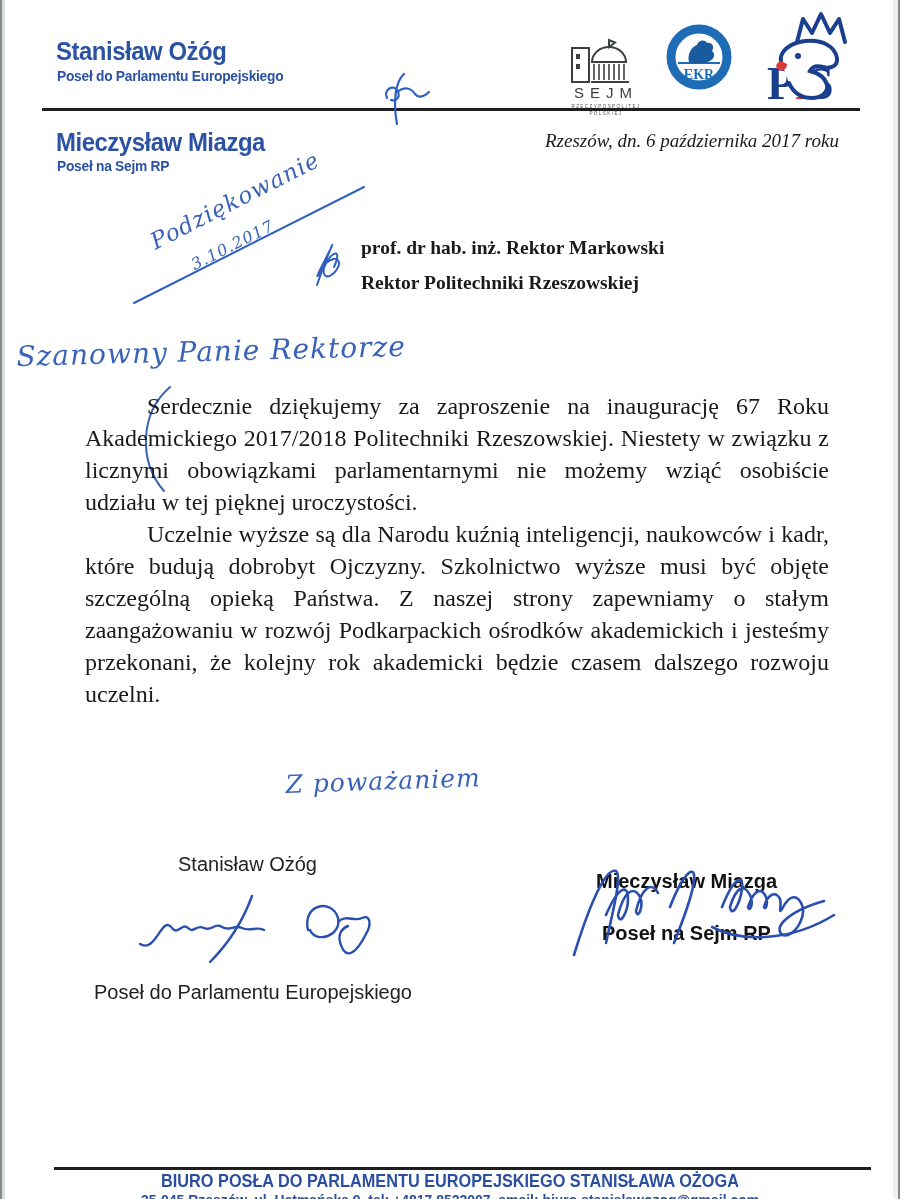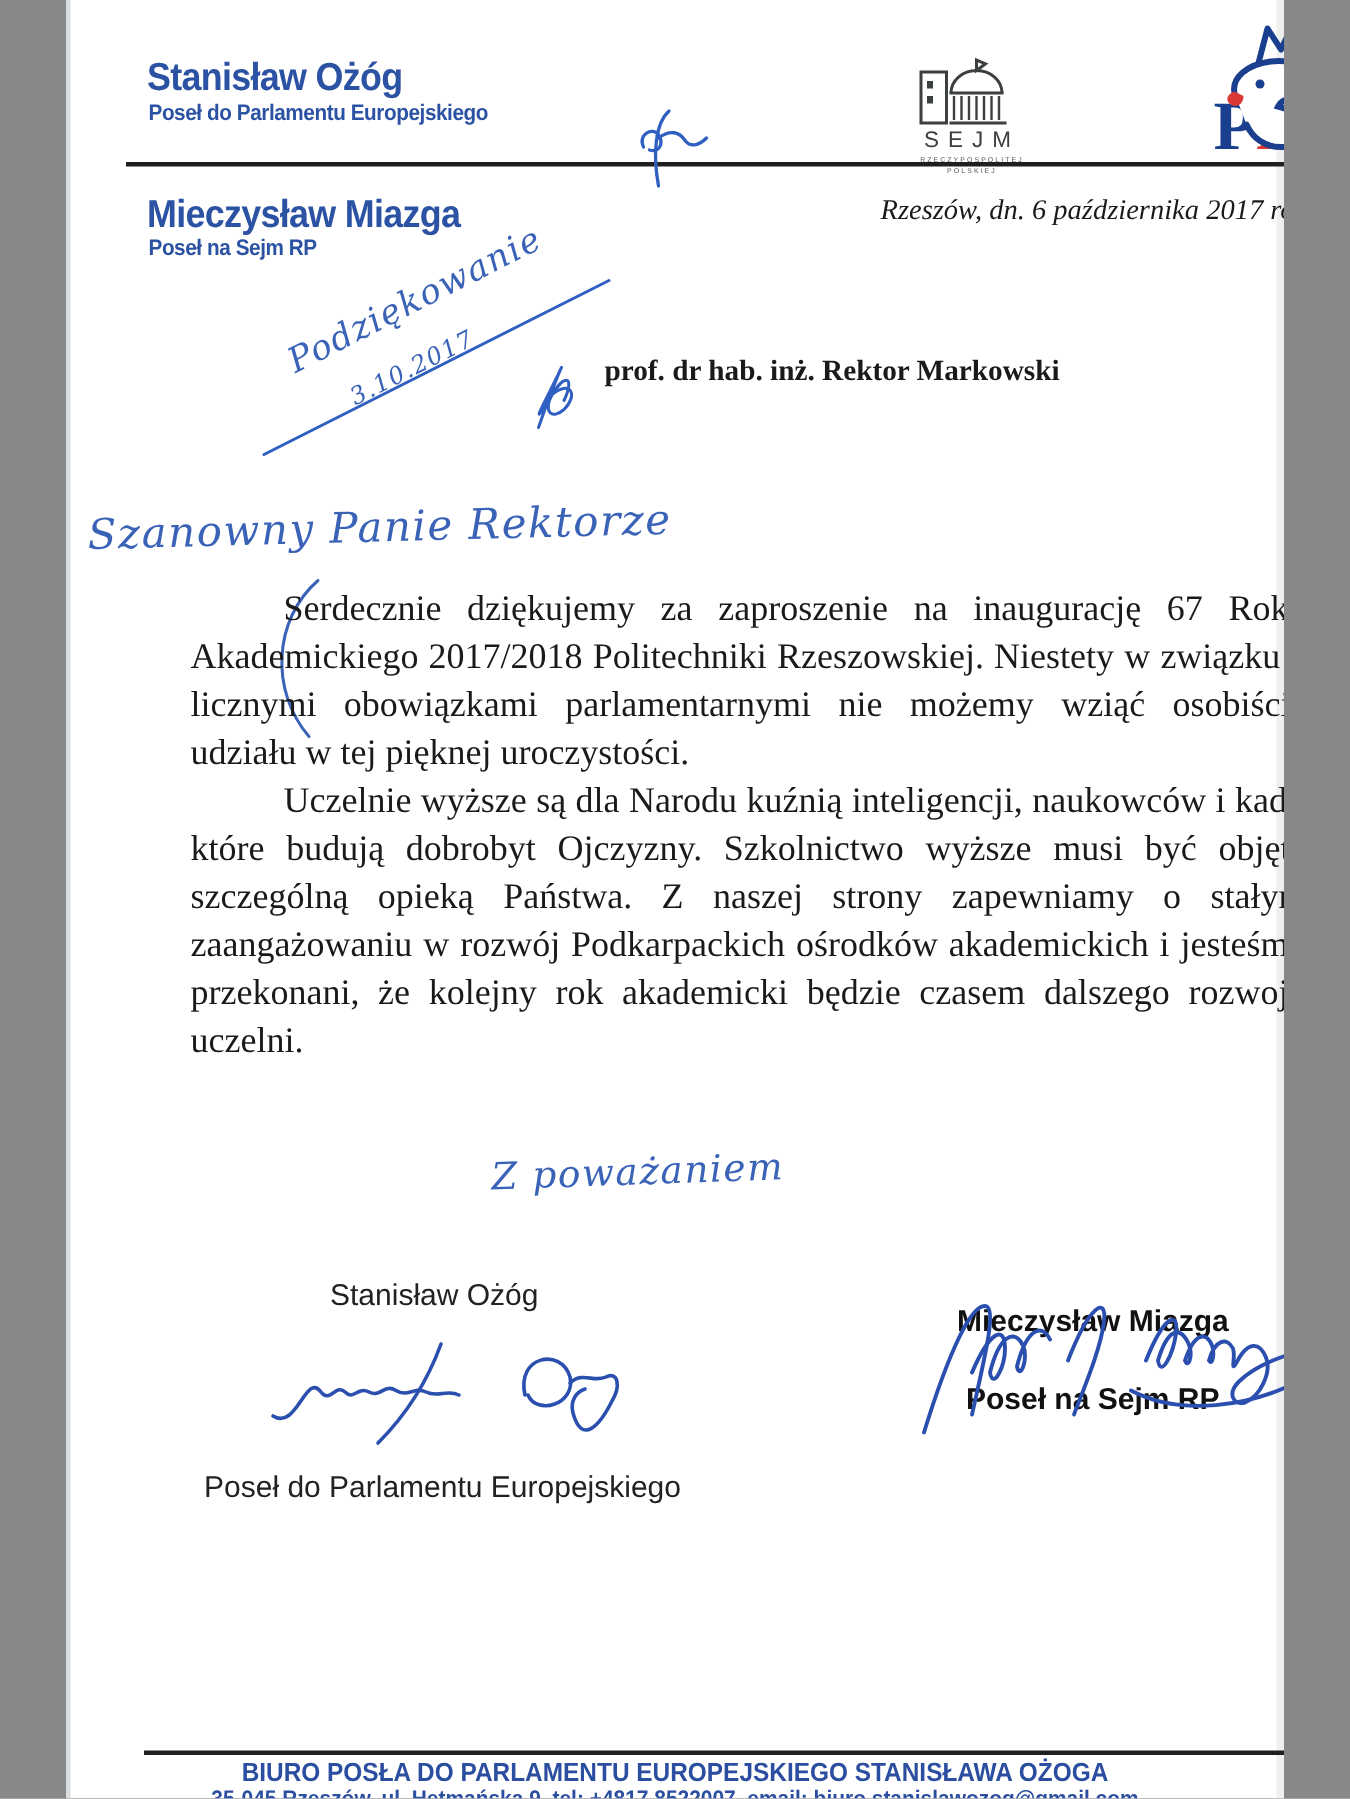--- a/index.html
+++ b/index.html
@@ -1,17 +1,17 @@
 <!DOCTYPE html>
 <html><head>
 <meta charset="utf-8">
 <style>
   html,body { margin:0; padding:0; background:#888; }
   .page {
-    position:relative; width:812px; height:1199px; margin:0 auto;
+    position:relative; width:896px; height:1199px; margin:0 auto;
     background:#ffffff; overflow:hidden;
     font-family:"Liberation Serif", serif; color:#1a1a1a;
   }
   .abs { position:absolute; }
 
   
   .scan-edge-left  { left:0; top:0; width:3px; height:100%; background:#d9dde0; }
   .scan-edge-right { right:0; top:0; width:5px; height:100%; background:#eef0f0; }
 
   
@@ -83,20 +83,28 @@
         <path d="M49,15 v-7 l6,2.5 z"></path>
         <path d="M31,30 h36 M31,50 h38"></path>
         <path d="M34,32 v16 M39,32 v16 M44,32 v16 M49,32 v16 M54,32 v16 M59,32 v16 M64,32 v16" stroke-width="1.6"></path>
       </g>
       <text x="46" y="66" text-anchor="middle" font-family="Liberation Sans, sans-serif" font-size="15" letter-spacing="6" fill="#3c4140">SEJM</text>
       <text x="46" y="76" text-anchor="middle" font-family="Liberation Sans, sans-serif" font-size="4.6" letter-spacing="1.4" fill="#55595a">RZECZYPOSPOLITEJ</text>
       <text x="46" y="83" text-anchor="middle" font-family="Liberation Sans, sans-serif" font-size="4.6" letter-spacing="1.4" fill="#55595a">POLSKIEJ</text>
     </svg>
   </div>
 
+  <div class="abs" style="left:662px; top:24px;">
+    <svg width="70" height="70" viewBox="0 0 70 70">
+      <circle cx="35" cy="33" r="28" fill="#ffffff" stroke="#1d6cb5" stroke-width="9"></circle>
+      <line x1="14" y1="39" x2="56" y2="39" stroke="#1d6cb5" stroke-width="2"></line>
+      <path d="M25,38 C23,31 27,23 33,21 C34,16 41,15 43,19 C48,18 51,23 48,27 C52,30 50,35 46,37 C40,40 30,40 25,38 Z" fill="#1a5a9e"></path>
+      <text x="35" y="55" text-anchor="middle" font-family="Liberation Serif, serif" font-weight="bold" font-size="14" fill="#1d6cb5">EKR</text>
+    </svg>
+  </div>
 
   <div class="abs" style="left:763px; top:6px;">
     <svg width="105" height="100" viewBox="0 0 105 100">
       <text x="2" y="93" font-family="Liberation Serif, serif" font-weight="bold" font-size="46"><tspan fill="#1b3f8f">P</tspan><tspan fill="#d93a36">i</tspan><tspan fill="#1b3f8f">S</tspan></text>
       <path d="M32,36 L38,13 L47,27 L56,8 L65,27 L74,13 L80,36" fill="none" stroke="#1b3f8f" stroke-width="4" stroke-linejoin="round" stroke-linecap="round"></path>
       <path d="M16,56 C14,46 24,37 40,35 C58,33 70,41 72,52 C73,60 66,63 58,61 C51,59 47,61 45,65 C53,67 60,71 62,79 C63,87 56,92 47,92 C36,92 28,86 24,77" fill="#ffffff" stroke="#1b3f8f" stroke-width="4" stroke-linecap="round"></path>
       <path d="M16,55 C10,57 10,62 14,64 C18,66 22,63 22,58 Z" fill="#d93a36"></path>
       <circle cx="33" cy="50" r="3" fill="#1b3f8f"></circle>
     </svg>
   </div>
@@ -120,20 +128,21 @@
       </g>
     </svg>
     <div class="abs ink note-word" style="left:34px; top:96px;">Podziękowanie</div>
     <div class="abs ink note-date" style="left:76px; top:122px;">3.10.2017</div>
   </div>
 
   <div class="abs dateline" style="left:543px; top:130px;">Rzeszów, dn. 6 października 2017 roku</div>
 
   <div class="abs addressee" style="left:359px; top:230px;">
     <div class="bold">prof. dr hab. inż. Rektor Markowski</div>
+    <div class="bold">Rektor Politechniki Rzeszowskiej</div>
   </div>
 
   <div class="abs ink salutation" style="left:14px; top:340px;">Szanowny Panie Rektorze</div>
 
   <div class="abs" style="left:128px; top:383px;">
     <svg width="46" height="112" viewBox="0 0 46 112">
       <path d="M40,4 C10,30 8,78 34,108" fill="none" stroke="#3a63b8" stroke-width="2" stroke-linecap="round"></path>
     </svg>
   </div>
 

